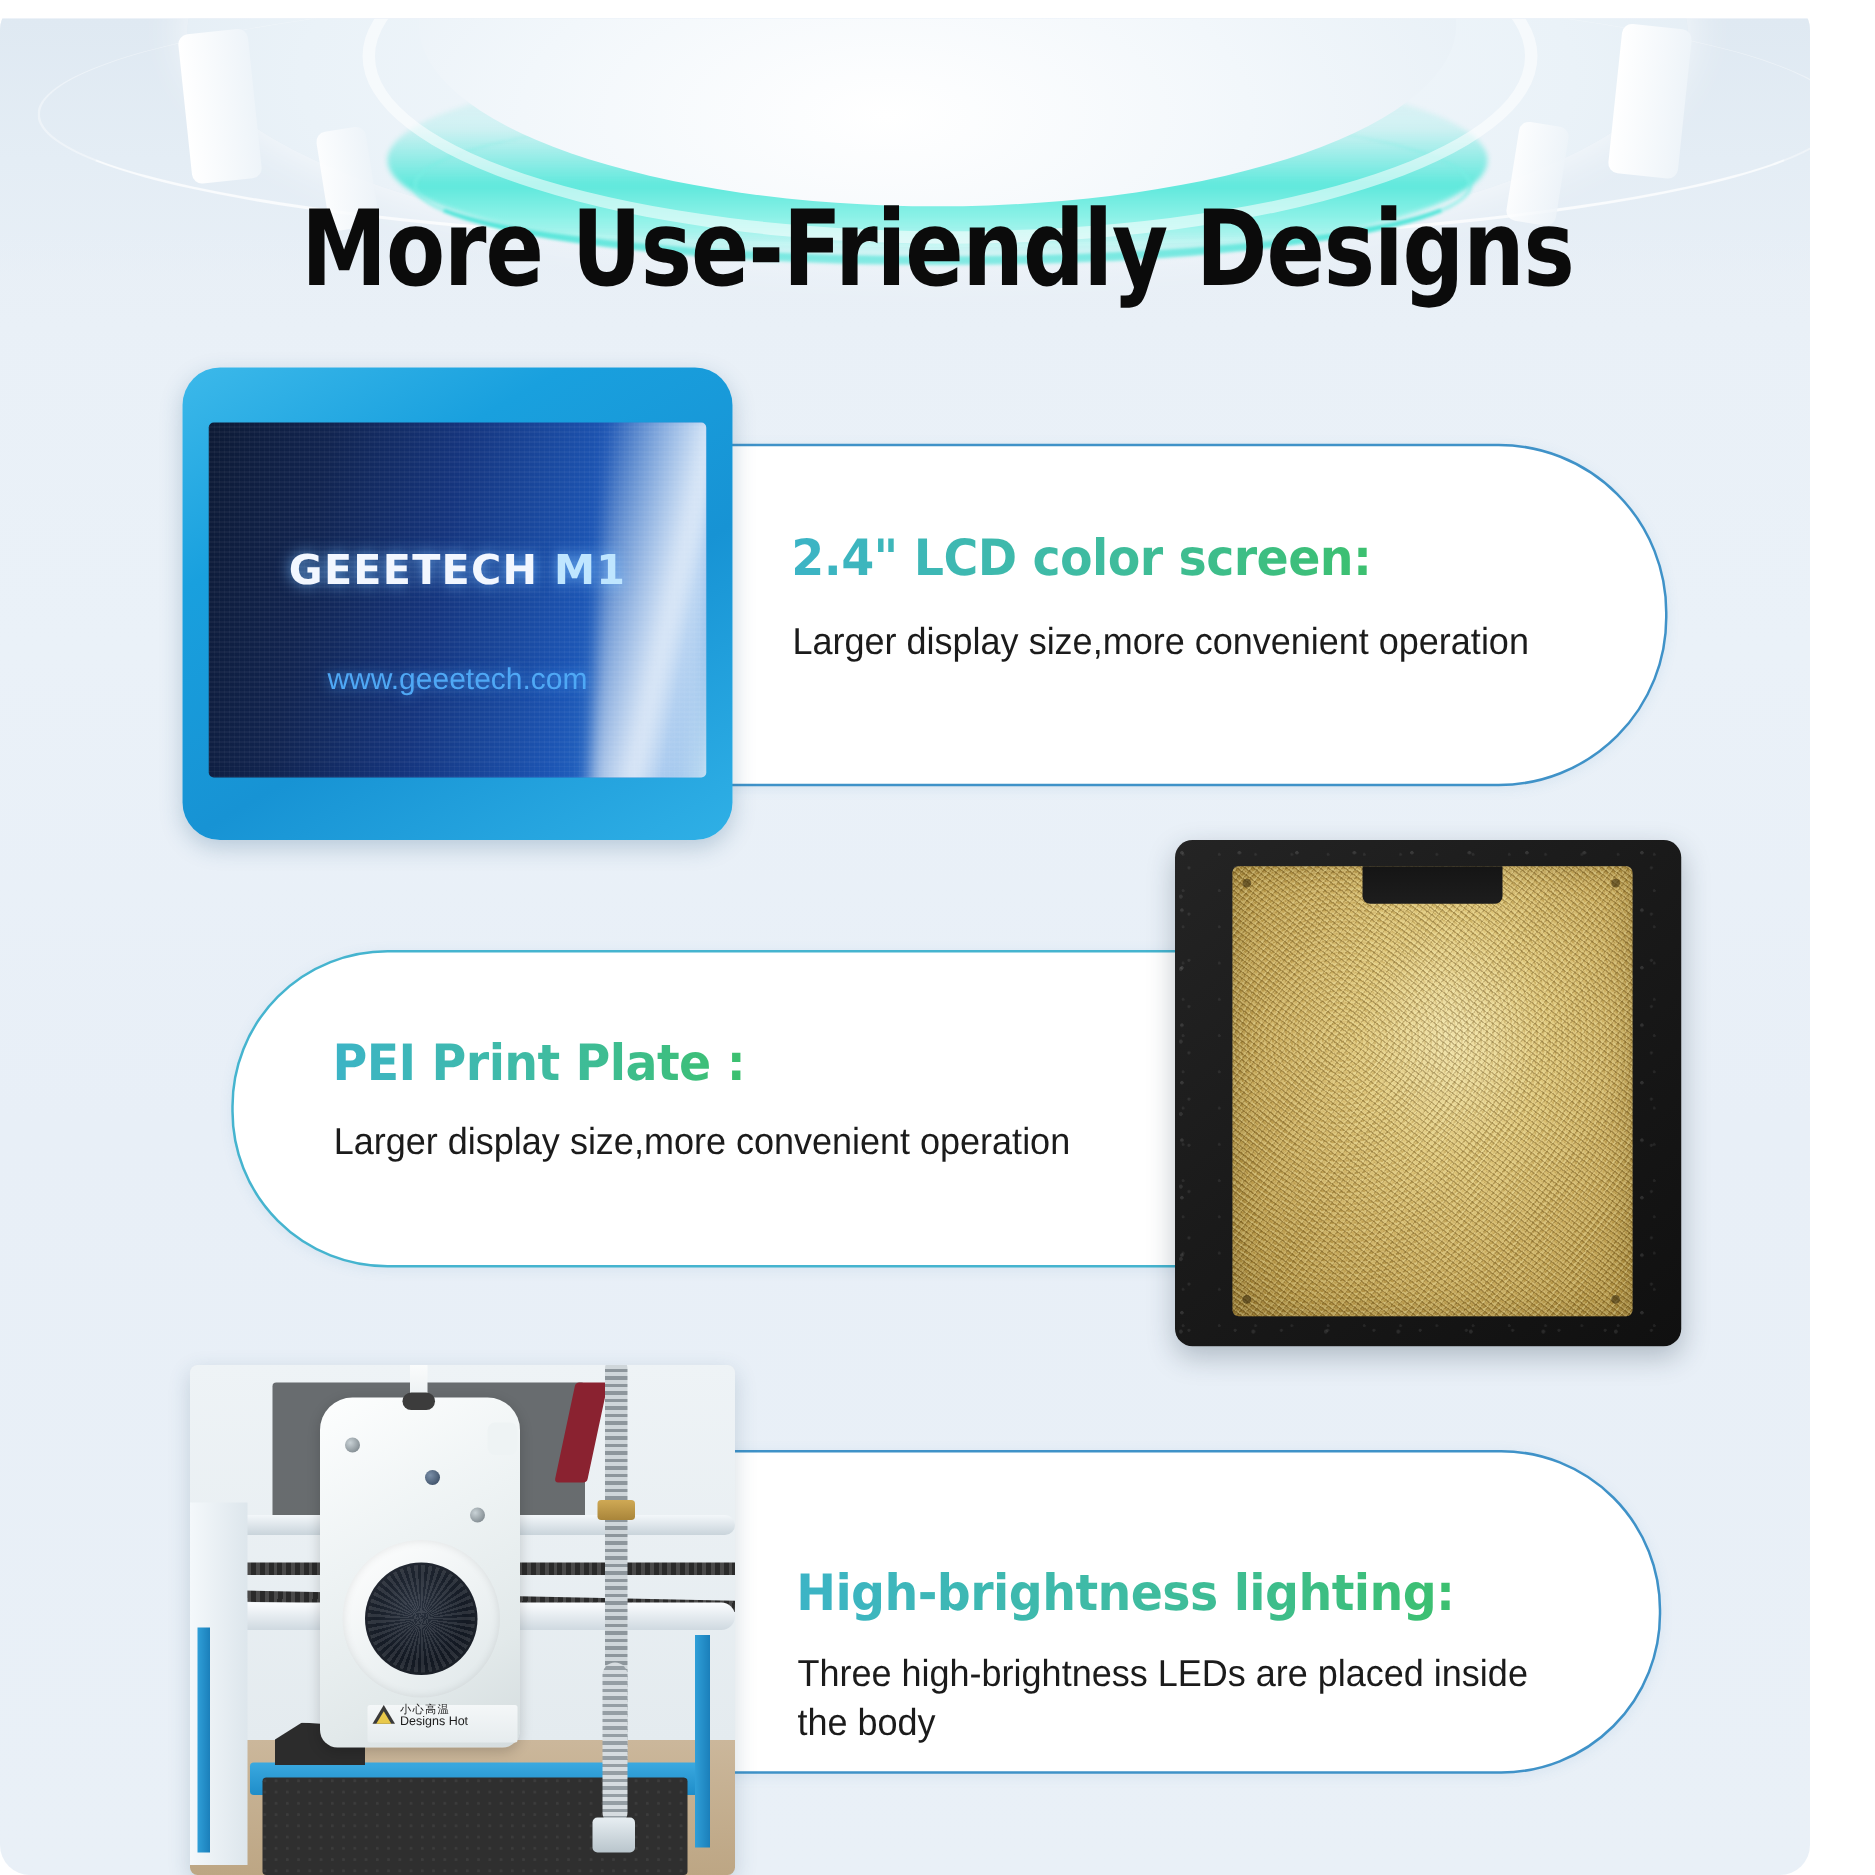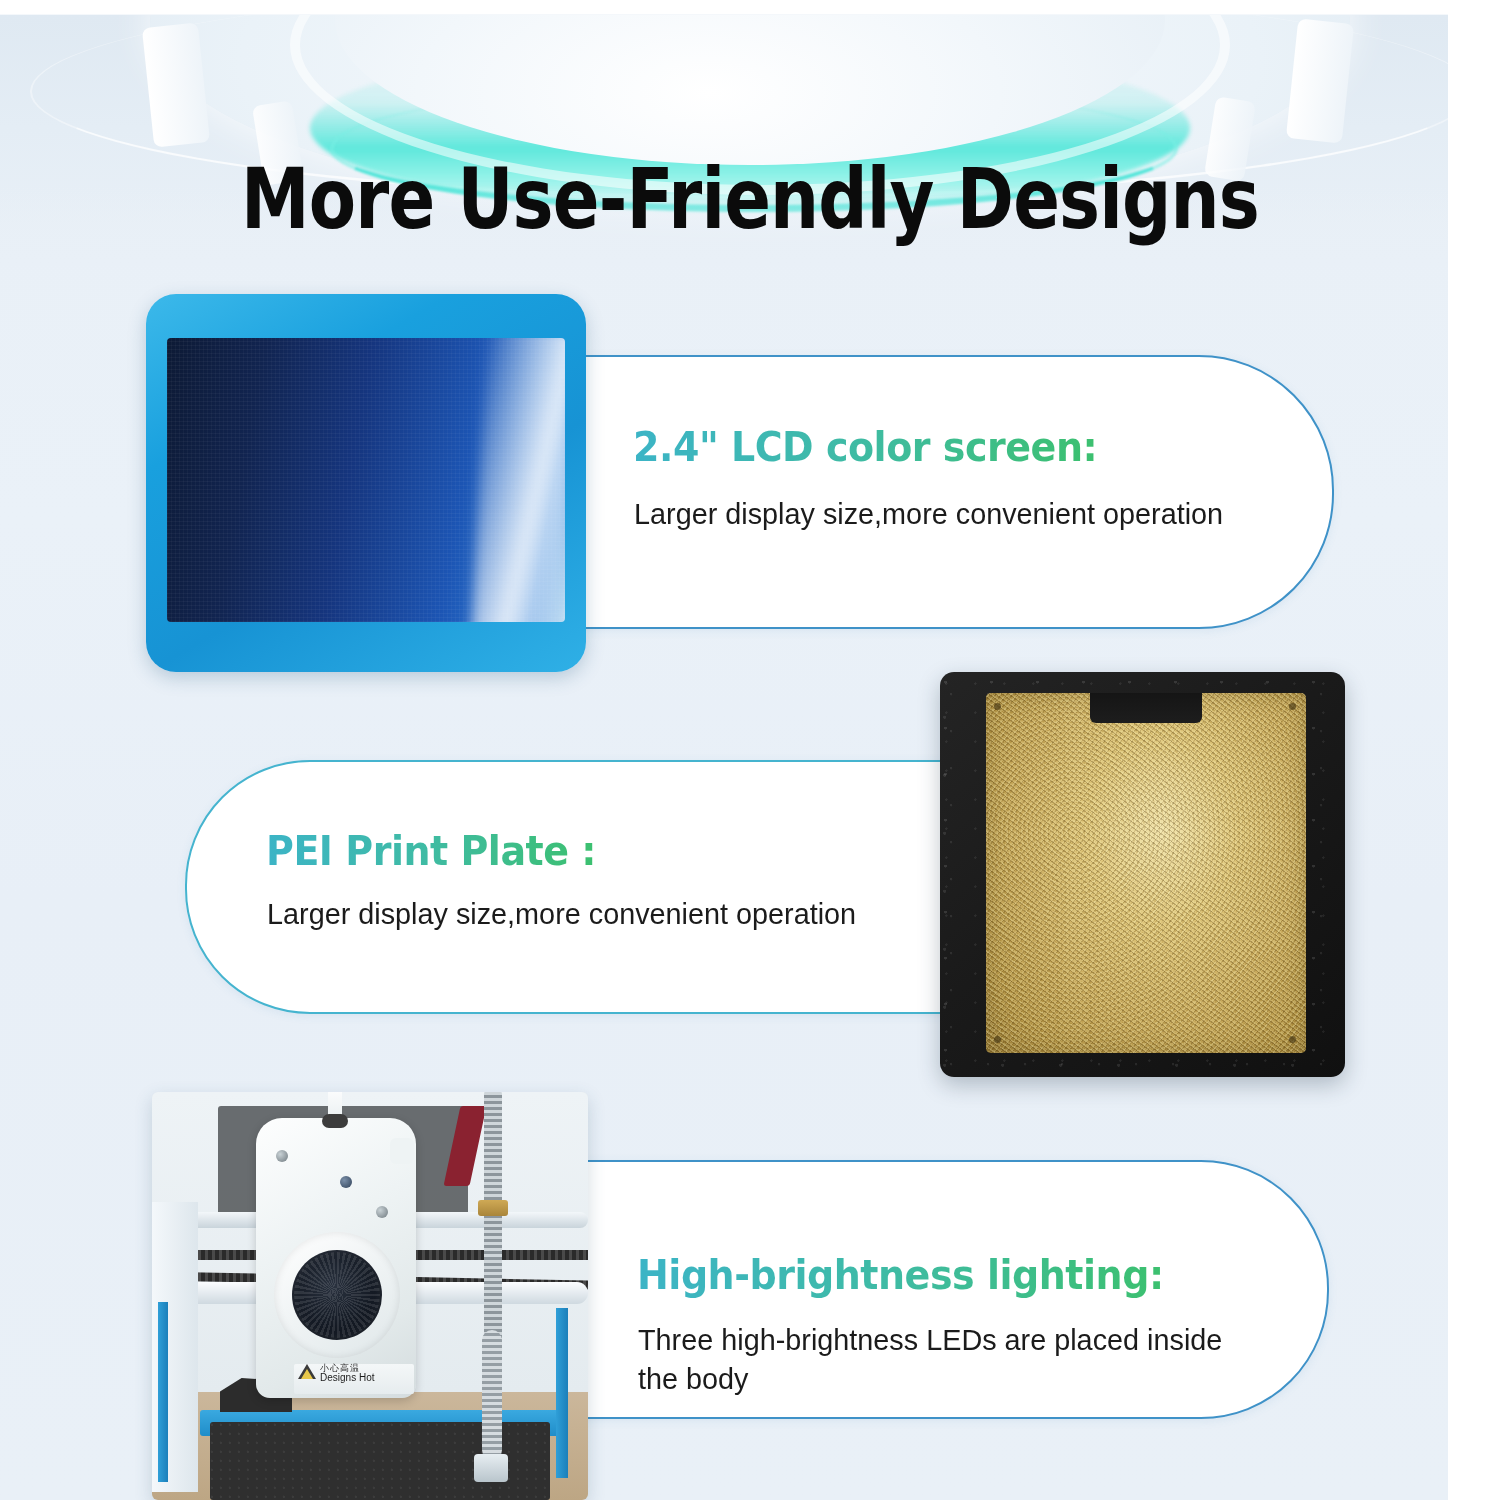--- a/index.html
+++ b/index.html
@@ -4,20 +4,21 @@
 <style>
   html,body{margin:0;padding:0;}
   body{
     width:1500px;height:1500px;overflow:hidden;
     font-family:"Liberation Sans",sans-serif;
     background:#ffffff;
   }
   .page{
     position:relative;width:1448px;height:1500px;overflow:hidden;
     background:linear-gradient(180deg,#ffffff 0px,#ffffff 14px,#e9f0f7 15px,#e9f0f7 230px,#eaf1f8 520px,#e8eff7 900px,#e9f0f7 1500px);
+    border-radius:24px;
   }
 
   
   .scene{position:absolute;left:0;top:15px;width:1500px;height:250px;overflow:hidden;}
   .scene-bg{position:absolute;inset:0;background:linear-gradient(180deg,#dfe9f2 0%,#e4edf5 45%,#e9f0f7 100%);}
   .ring-outer{
     position:absolute;left:150px;top:-175px;width:1200px;height:370px;border-radius:50%;
     background:radial-gradient(ellipse at 50% 60%,#f6fafd 0%,#eaf2f8 60%,#dde8f1 100%);
     box-shadow:0 0 40px rgba(255,255,255,.8);
   }
@@ -240,20 +241,22 @@
   <div class="title">More Use-Friendly Designs</div>
 
   <div class="pill pill-1"></div>
   <div class="ptext ptitle t1">2.4" LCD color screen:</div>
   <div class="ptext pbody b1">Larger display size,more convenient operation</div>
 
   <div class="lcd">
     <div class="lcd-inner">
       <div class="lcd-weave"></div>
       <div class="lcd-glare"></div>
+      <div class="lcd-brand"><span>GEEETECH</span> <span class="m1">M1</span></div>
+      <div class="lcd-url">www.geeetech.com</div>
     </div>
   </div>
 
   <div class="pill pill-2"></div>
   <div class="ptext ptitle t2">PEI Print Plate :</div>
   <div class="ptext pbody b2">Larger display size,more convenient operation</div>
 
   <div class="plate">
     <div class="plate-speck"></div>
     <div class="plate-gold">

